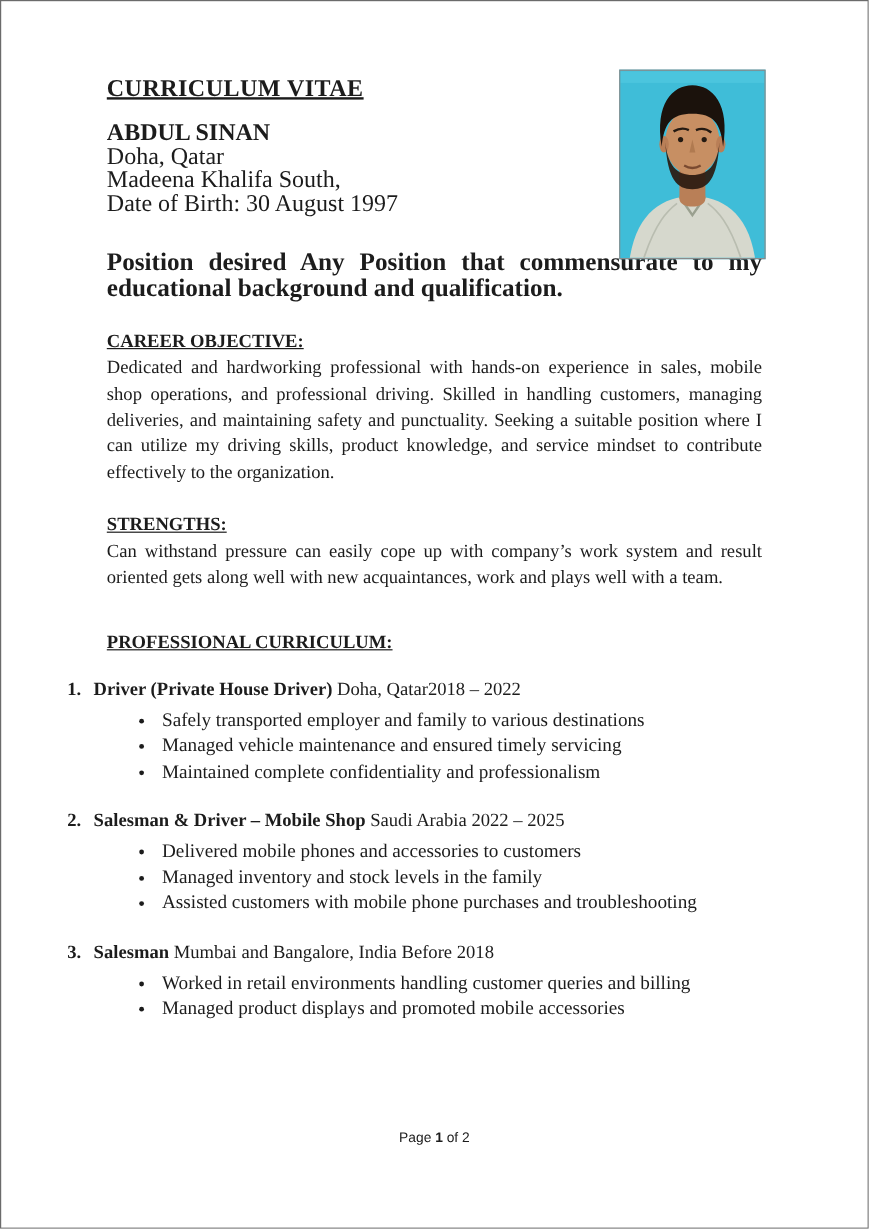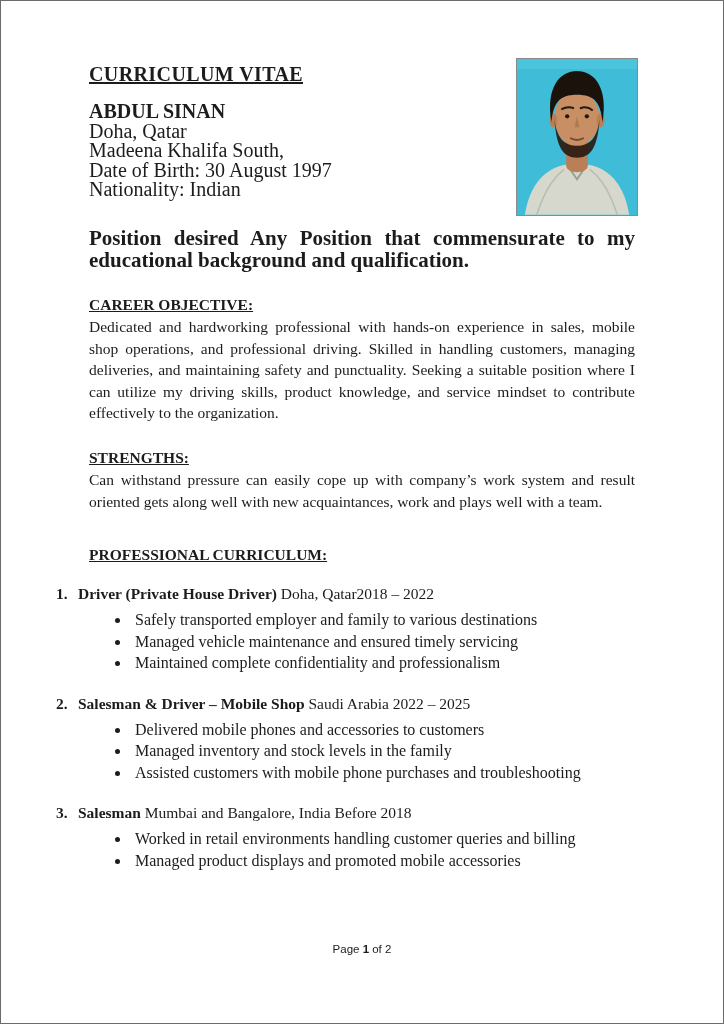--- a/index.html
+++ b/index.html
@@ -123,21 +123,20 @@
 
   <div class="content">
 
     <h1 class="doc-title">CURRICULUM VITAE</h1>
 
     <div class="personal">
       <div class="name">ABDUL SINAN</div>
       <div>Doha, Qatar</div>
       <div>Madeena Khalifa South,</div>
       <div>Date of Birth: 30 August 1997</div>
-      <div>Nationality: Indian</div>
     </div>
 
     <p class="pos-statement">Position desired Any Position that commensurate to my educational background and qualification.</p>
 
     <h2 class="sec-heading">CAREER OBJECTIVE:</h2>
     <p class="sec-body">Dedicated and hardworking professional with hands-on experience in sales, mobile shop operations, and professional driving. Skilled in handling customers, managing deliveries, and maintaining safety and punctuality. Seeking a suitable position where I can utilize my driving skills, product knowledge, and service mindset to contribute effectively to the organization.</p>
 
     <h2 class="sec-heading">STRENGTHS:</h2>
     <p class="sec-body">Can withstand pressure can easily cope up with company’s work system and result oriented gets along well with new acquaintances, work and plays well with a team.</p>
 

